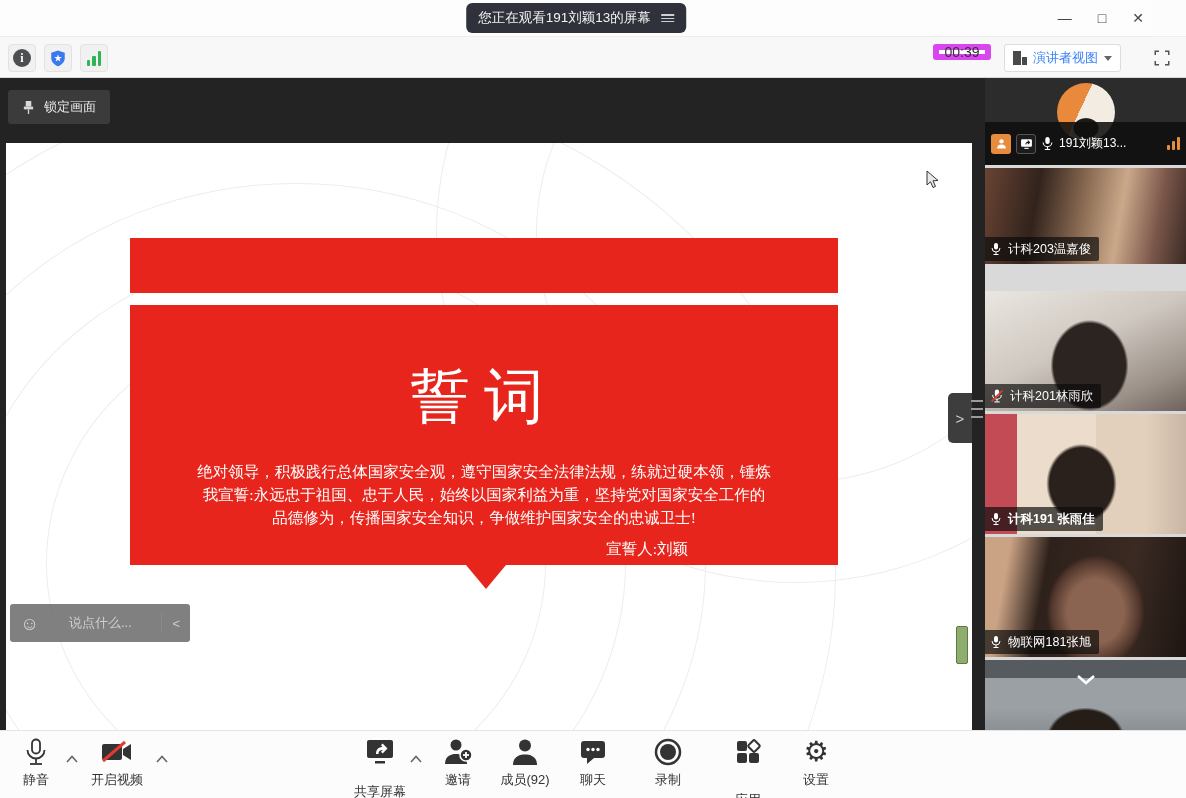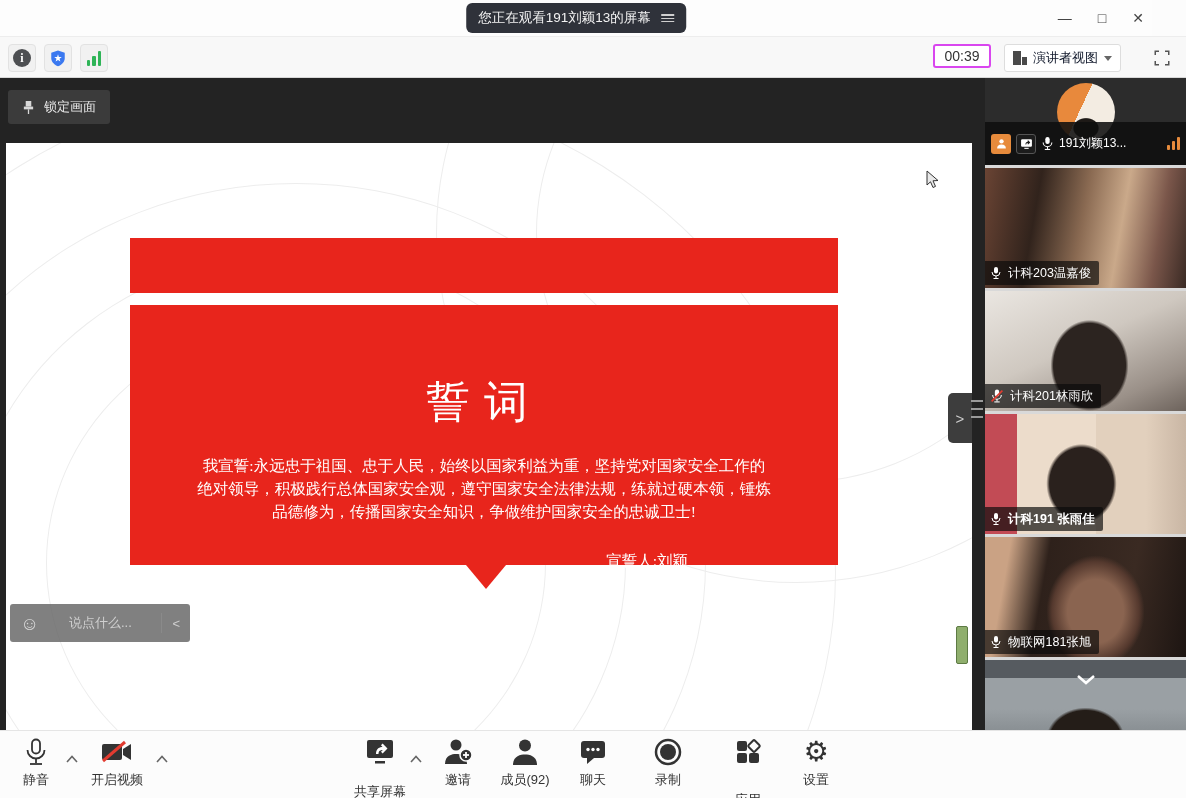--- a/index.html
+++ b/index.html
@@ -15,22 +15,22 @@
   .winctl { position:absolute; top:0; right:8px; height:36px; display:flex; align-items:center; gap:26px; color:#444; font-size:14px; }
   .winctl span { cursor:default; line-height:1; }
 
   
   .topbar { position:absolute; left:0; top:36px; width:1186px; height:42px; background:#f8f8f8; border-top:1px solid #ededed; border-bottom:1px solid #d8d8d8; }
   .tb-iconbtn { position:absolute; top:7px; width:28px; height:28px; background:#f1f1f1; border:1px solid #e2e2e2; border-radius:4px; display:flex; align-items:center; justify-content:center; }
   .info-circ { width:18px; height:18px; border-radius:50%; background:#4d4f52; color:#fff; font-size:12px; font-weight:bold; display:flex; align-items:center; justify-content:center; font-family:"Liberation Serif", serif; }
   .bars { display:flex; align-items:flex-end; gap:2px; height:15px; }
   .bars i { display:block; width:3.5px; background:#2fb457; border-radius:1px; }
   .bars i:nth-child(1){height:6px;} .bars i:nth-child(2){height:10px;} .bars i:nth-child(3){height:15px;}
-  .timerbox { position:absolute; top:7px; left:933px; width:58px; height:24px; background:#fff; border:2px solid #d946ef; border-radius:3px; color:#333; font-size:14px; display:flex; align-items:center; justify-content:center; }
-  .viewsel { position:absolute; top:7px; left:1004px; height:28px; padding:0 8px; background:#fff; border:1px solid #ddd; border-radius:3px; display:flex; align-items:center; gap:6px; color:#0f172a; font-size:13px; }
+  .timerbox { position:absolute; top:7px; left:933px; width:58px; height:16px; background:#fff; border:6px solid #d946ef; border-radius:3px; color:#333; font-size:14px; display:flex; align-items:center; justify-content:center; }
+  .viewsel { position:absolute; top:7px; left:1004px; height:28px; padding:0 8px; background:#fff; border:1px solid #ddd; border-radius:3px; display:flex; align-items:center; gap:6px; color:#3b82f6; font-size:13px; }
   .layout-ic { width:14px; height:14px; position:relative; }
   .layout-ic::before { content:""; position:absolute; left:0; top:0; width:8px; height:14px; background:#4a4a4a; }
   .layout-ic::after { content:""; position:absolute; left:9px; top:6px; width:5px; height:8px; background:#4a4a4a; }
   .caret-dn { width:0; height:0; border-left:4px solid transparent; border-right:4px solid transparent; border-top:5px solid #666; }
   .fsbtn { position:absolute; top:9px; left:1150px; width:24px; height:24px; display:flex; align-items:center; justify-content:center; }
 
   
   .stage { position:absolute; left:0; top:78px; width:985px; height:652px; background:#232323; overflow:hidden; }
   .lockpill { position:absolute; left:8px; top:12px; height:34px; padding:0 14px; background:#3b3b3b; border-radius:3px; display:flex; align-items:center; gap:9px; color:#e8e8e8; font-size:13px; }
 
@@ -38,42 +38,42 @@
   .deco { position:absolute; border:1px solid #ededed; border-radius:50%; }
   .d1 { left:-120px; top:40px; width:820px; height:760px; }
   .d2 { left:-40px; top:110px; width:660px; height:620px; }
   .d3 { left:40px; top:180px; width:500px; height:480px; }
   .d4 { left:430px; top:-260px; width:720px; height:700px; }
   .d5 { left:530px; top:-160px; width:520px; height:500px; }
   .d6 { left:-220px; top:-60px; width:1050px; height:980px; }
 
   .red-banner { position:absolute; left:124px; top:95px; width:708px; height:55px; background:#e8251c; }
   .red-box { position:absolute; left:124px; top:162px; width:708px; height:260px; background:#e8251c; color:#fff; }
-  .oath-title { margin-top:68px; text-align:center; font-family:"Liberation Serif","DejaVu Serif",serif; font-size:44px; letter-spacing:14px; font-weight:400; }
+  .oath-title { margin-top:52px; text-align:center; font-family:"Liberation Serif","DejaVu Serif",serif; font-size:60px; letter-spacing:14px; font-weight:400; }
   .oath-body { margin-top:22px; text-align:center; font-family:"Liberation Serif","DejaVu Serif",serif; font-size:15.5px; line-height:23px; padding:0 14px; }
-  .oath-signer { margin-top:28px; text-align:right; padding-right:150px; font-family:"Liberation Serif","DejaVu Serif",serif; font-size:15.5px; }
+  .oath-signer { margin-top:10px; text-align:right; padding-right:150px; font-family:"Liberation Serif","DejaVu Serif",serif; font-size:15.5px; }
   .red-tail { position:absolute; left:460px; top:422px; width:0; height:0; border-left:20px solid transparent; border-right:20px solid transparent; border-top:24px solid #e8251c; }
 
   .chatpill { position:absolute; left:10px; top:526px; width:180px; height:38px; background:rgba(100,100,100,.82); border-radius:3px; display:flex; align-items:center; padding:0 10px; gap:10px; }
   .chat-smiley { color:#d5d5d5; font-size:19px; line-height:1; }
   .chat-ph { color:#cfcfcf; font-size:13px; flex:1; text-align:center; }
   .chat-div { width:1px; height:20px; background:#8a8a8a; }
   .chat-collapse { color:#cfcfcf; font-size:13px; }
 
   .side-handle { position:absolute; left:948px; top:315px; width:24px; height:50px; background:#3d3d3d; border-radius:5px 0 0 5px; display:flex; align-items:center; justify-content:center; color:#cfcfcf; font-size:15px; }
   .handle-grip { position:absolute; left:971px; top:322px; width:12px; height:36px; background:linear-gradient(#9a9a9a 0 2px, transparent 2px 8px, #9a9a9a 8px 10px, transparent 10px 16px, #9a9a9a 16px 18px, transparent 18px); }
   .green-tab { position:absolute; left:956px; top:548px; width:12px; height:38px; background:#8fae6d; border:1px solid #5d7a44; border-radius:2px; }
 
   .cursor { position:absolute; left:926px; top:92px; }
 
   
   .sidebar { position:absolute; left:985px; top:78px; width:201px; height:652px; background:#d9d9d9; }
   .tile { position:absolute; left:0; width:201px; overflow:hidden; background:#2c2c2c; }
   .t1 { top:0; height:87px; }
-  .t2 { top:90px; height:120px; }
+  .t2 { top:90px; height:96px; }
   .t3 { top:213px; height:120px; }
   .t4 { top:336px; height:120px;font-weight:bold; }
   .t5 { top:459px; height:120px; }
   .t6 { top:582px; height:70px; }
   .vid { position:absolute; inset:0; }
   .v2 { background:linear-gradient(100deg,#6a4434 0%,#31231c 26%,#8a6a52 48%,#caa98a 66%,#7a564a 84%,#3a2a24 100%); }
   .v3 { background:radial-gradient(ellipse 60px 70px at 52% 62%, #2c2420 0 60%, transparent 65%), linear-gradient(155deg,#eae6e1 0%,#cfc8c0 45%,#9a9088 80%,#6d635c 100%); }
   .v4 { background:radial-gradient(ellipse 55px 62px at 48% 58%, #2a211d 0 58%, transparent 64%), linear-gradient(90deg,#c24b55 0 16%,#ecdccb 16% 55%,#e2d0bd 55% 80%,#c9b6a4 100%); }
   .v5 { background:radial-gradient(ellipse 70px 80px at 55% 62%, #8a6450 0 40%, #55392e 62%, transparent 70%), linear-gradient(100deg,#caa284 0 12%,#2e211b 30%,#3a2a22 70%,#1d1512 100%); }
   .v6 { background:radial-gradient(ellipse 60px 50px at 50% 115%, #241d18 0 60%, transparent 66%), linear-gradient(#565b60 0 26%,#9aa0a4 26% 70%,#8a9094 100%); }
@@ -162,22 +162,22 @@
       <div class="deco d1"></div>
       <div class="deco d2"></div>
       <div class="deco d3"></div>
       <div class="deco d4"></div>
       <div class="deco d5"></div>
 
       <div class="red-banner"></div>
       <div class="red-box">
         <div class="oath-title">誓词</div>
         <div class="oath-body">
+          <div>绝对领导，积极践行总体国家安全观，遵守国家安全法律法规，练就过硬本领，锤炼</div>
           <div>我宣誓:永远忠于祖国、忠于人民，始终以国家利益为重，坚持党对国家安全工作的</div>
-          <div>绝对领导，积极践行总体国家安全观，遵守国家安全法律法规，练就过硬本领，锤炼</div>
           <div>品德修为，传播国家安全知识，争做维护国家安全的忠诚卫士!</div>
         </div>
         <div class="oath-signer">宣誓人:刘颖</div>
       </div>
       <div class="red-tail"></div>
     </div>
 
     <div class="chatpill">
       <span class="chat-smiley">☺</span>
       <span class="chat-ph">说点什么...</span>

